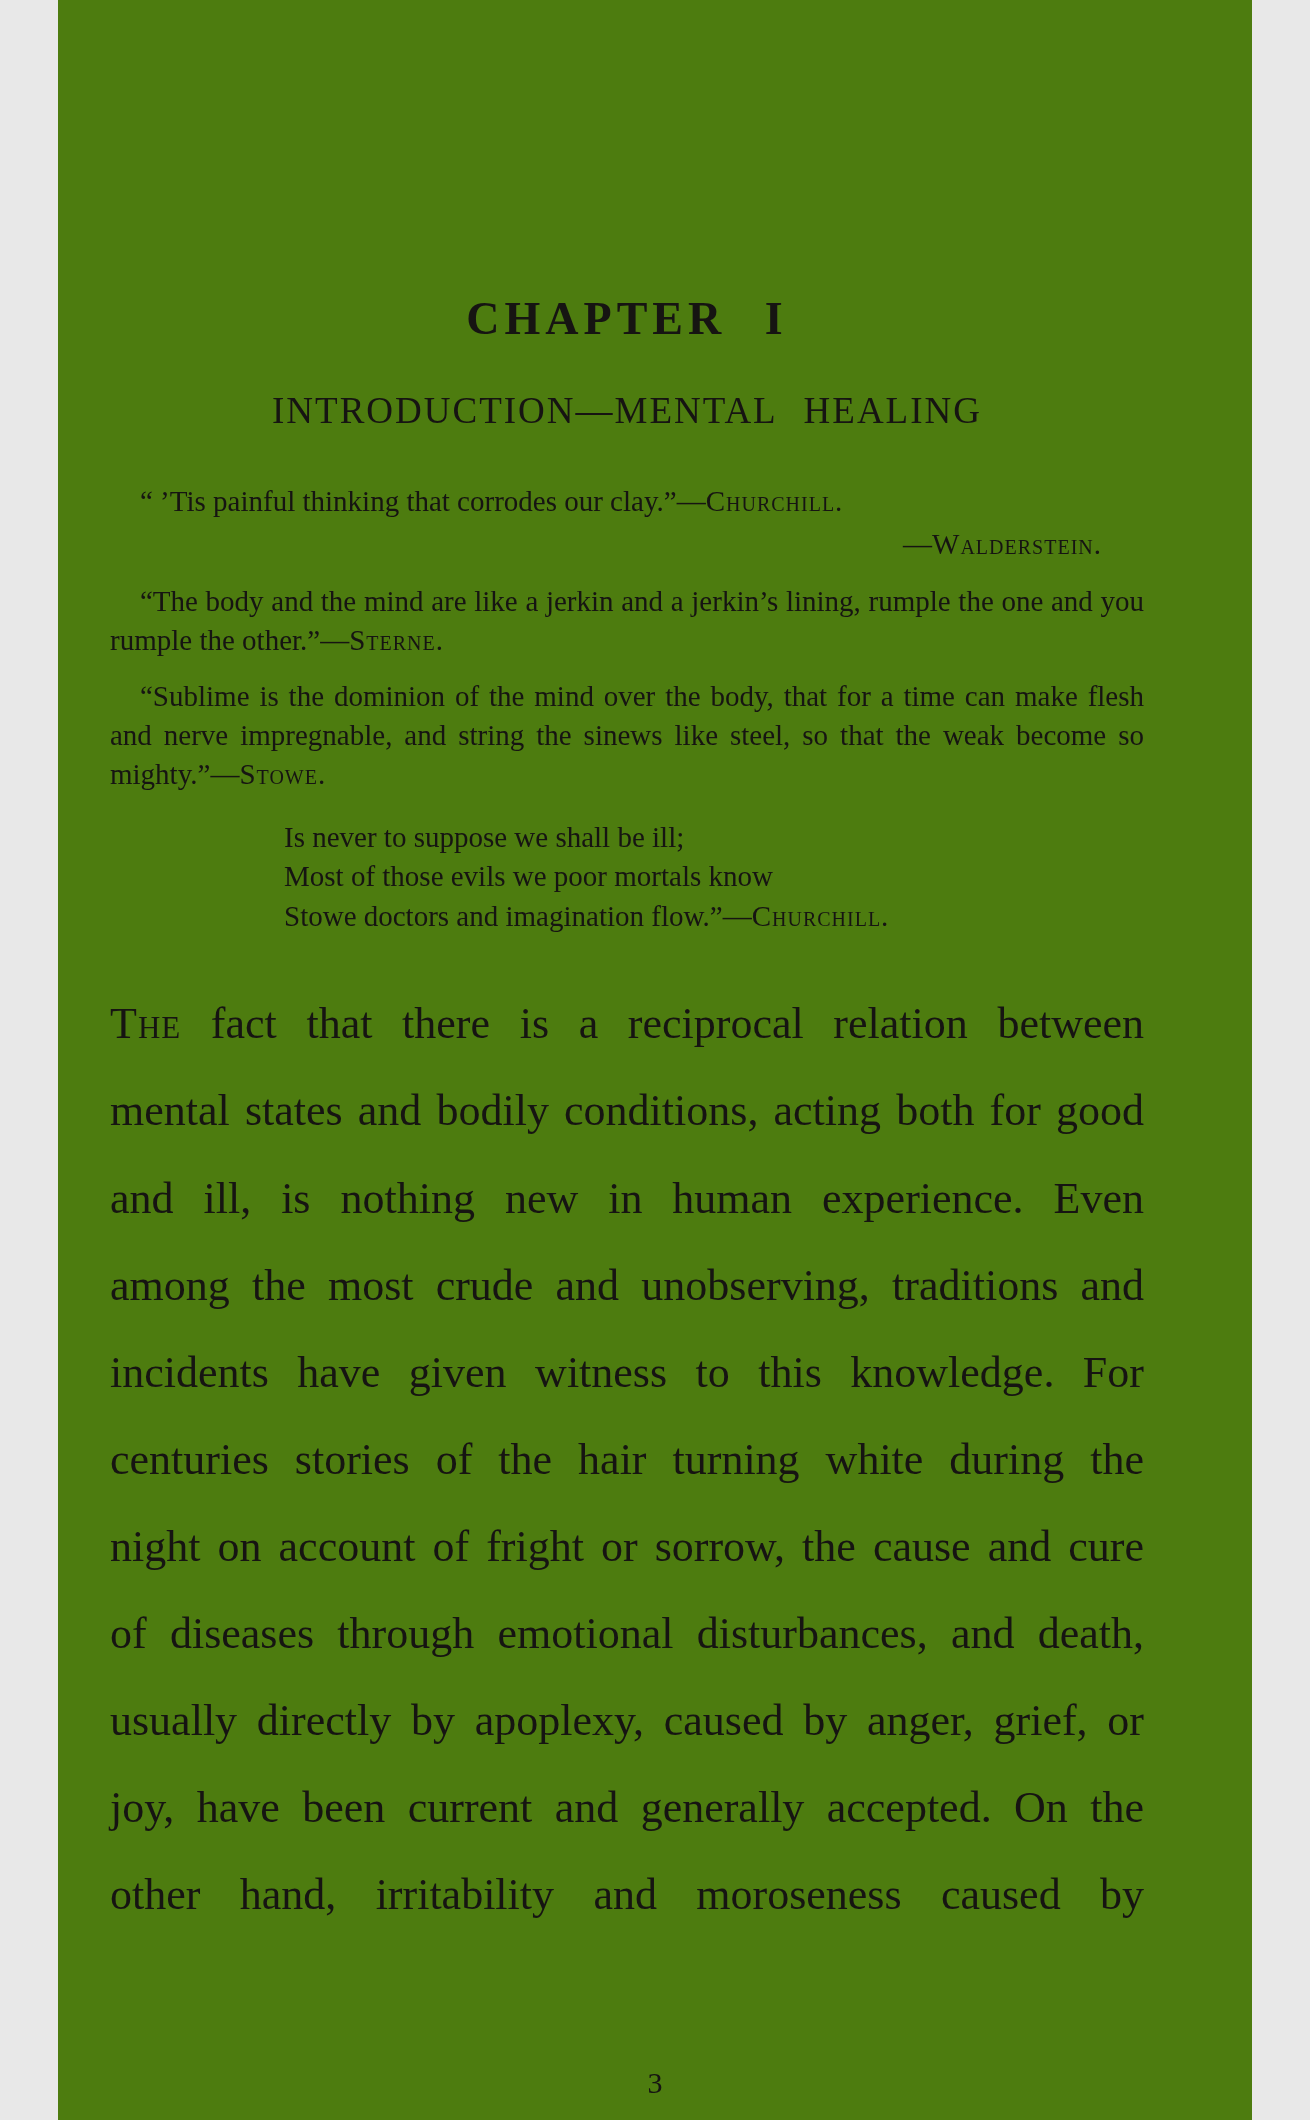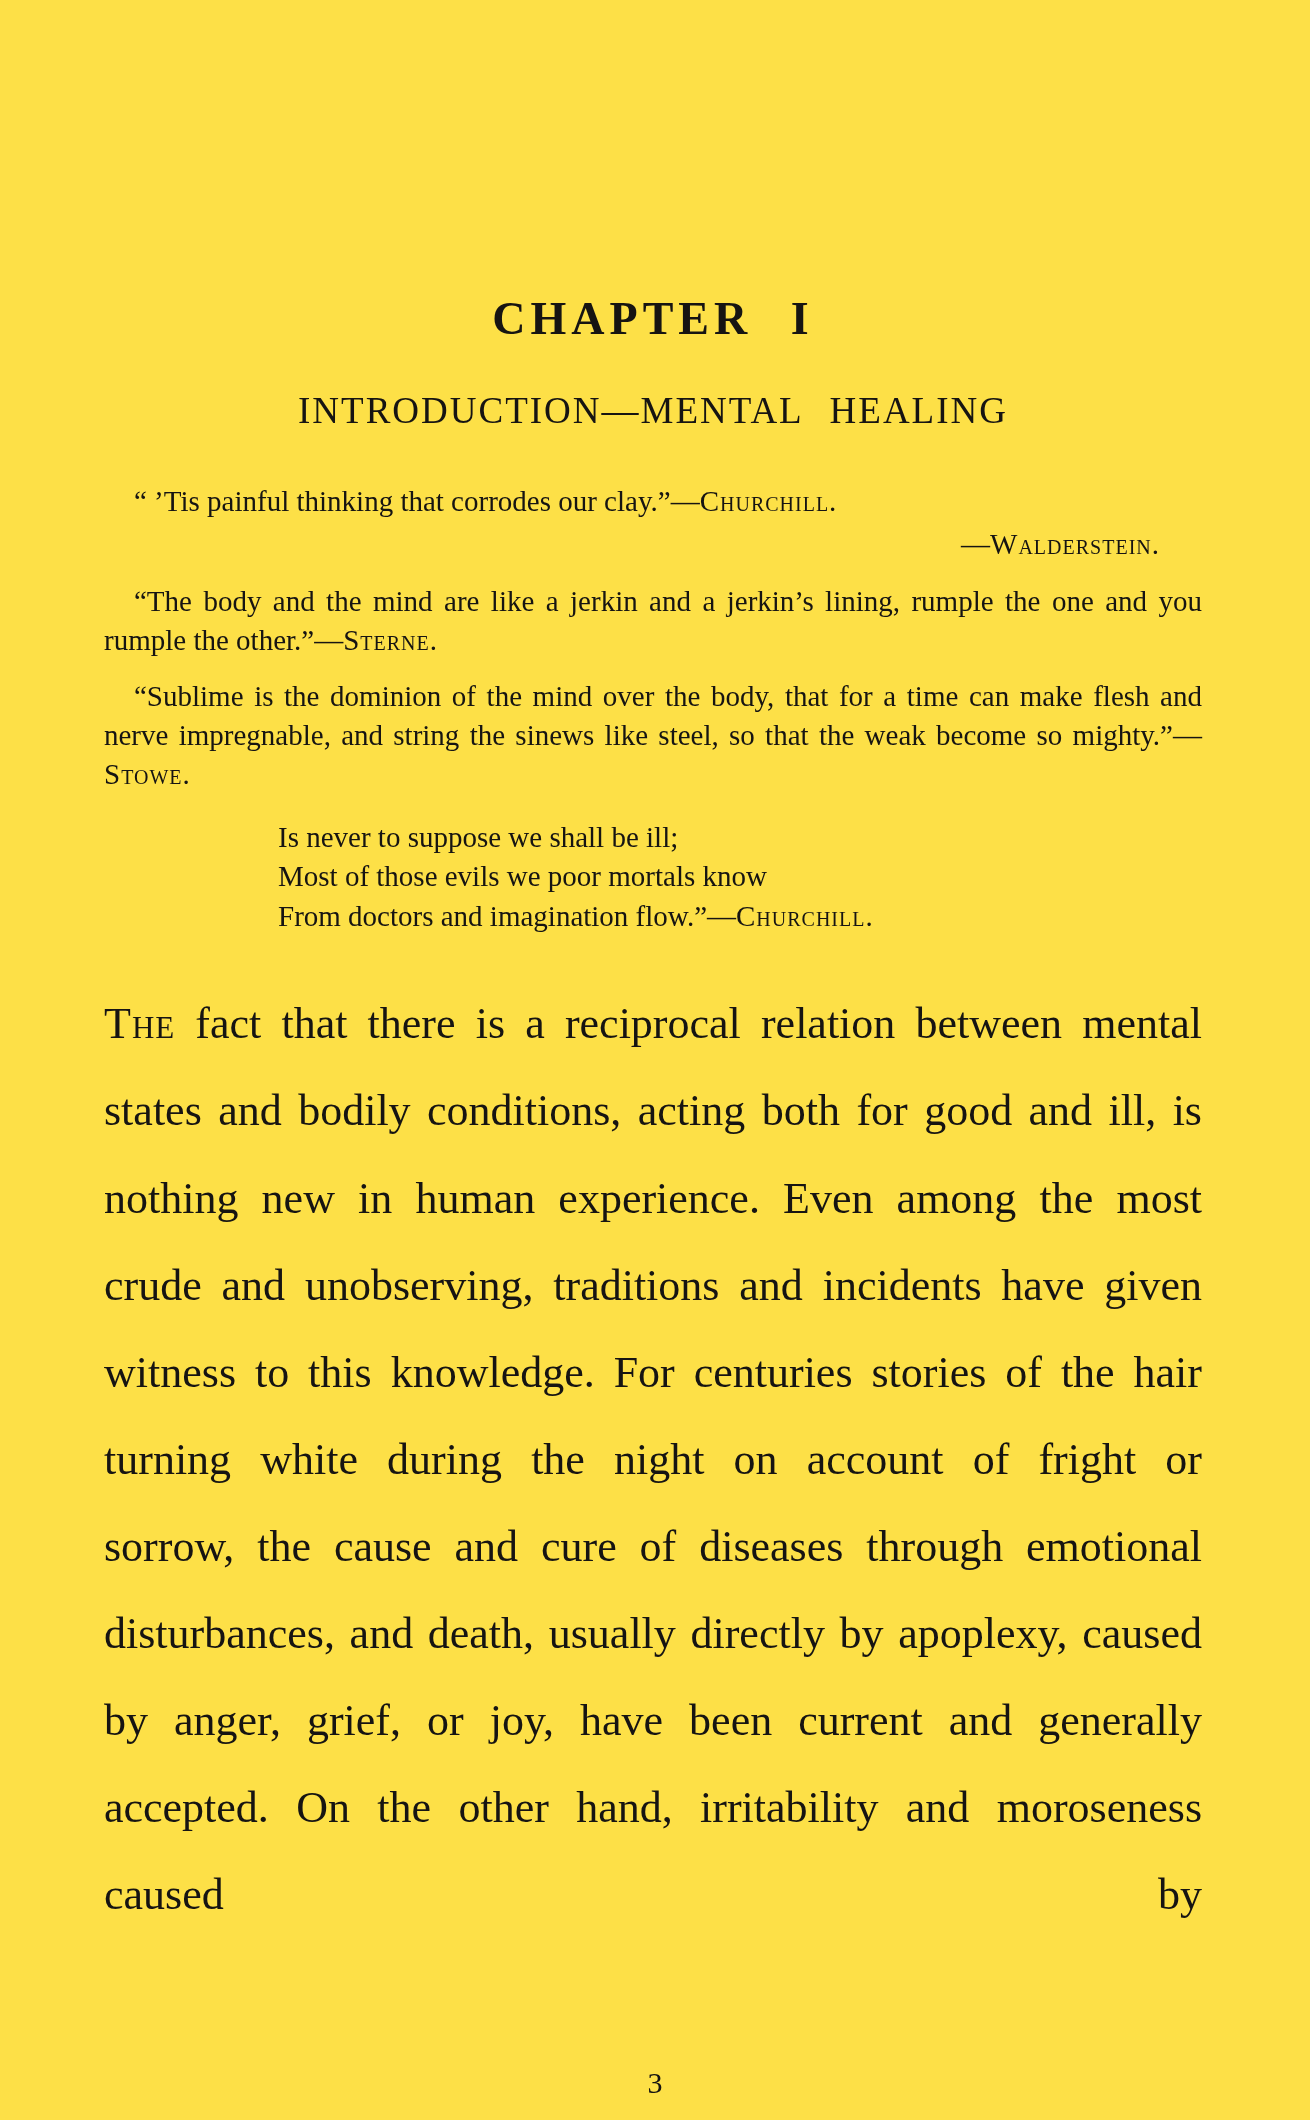--- a/index.html
+++ b/index.html
@@ -2,28 +2,28 @@
 <html><head>
 <meta charset="utf-8">
 <style>
   html, body {
     margin: 0;
     padding: 0;
     background: #e8e8e8;
   }
   .page {
     position: relative;
-    width: 1310px;
+    width: 1194px;
     height: 2120px;
     margin: 0 auto;
-    background: #fde047;
+    background: #4d7c0f;
     color: #161412;
     font-family: "Liberation Serif", "DejaVu Serif", serif;
     box-sizing: border-box;
-    padding: 292px 108px 0 104px;
+    padding: 292px 108px 0 52px;
     overflow: hidden;
   }
   .chapter-title {
     text-align: center;
     font-size: 46px;
     font-weight: bold;
     letter-spacing: 5px;
     word-spacing: 22px;
     margin: 0;
   }
@@ -96,21 +96,21 @@
     <p class="quote attribution-line"><span>—</span><span class="sc">Walderstein.</span></p>
 
     <p class="quote"><span>“The body and the mind are like a jerkin and a jerkin’s lining, rumple the one and you rumple the other.”—</span><span class="sc">Sterne.</span></p>
 
 
     <p class="quote"><span>“Sublime is the dominion of the mind over the body, that for a time can make flesh and nerve impregnable, and string the sinews like steel, so that the weak become so mighty.”—</span><span class="sc">Stowe.</span></p>
 
     <div class="verse">
       <div class="verse-line indent">Is never to suppose we shall be ill;</div>
       <div class="verse-line indent">Most of those evils we poor mortals know</div>
-      <div class="verse-line indent"><span>From doctors and imagination flow.”—</span><span class="sc">Churchill.</span></div>
+      <div class="verse-line indent"><span>Stowe doctors and imagination flow.”—</span><span class="sc">Churchill.</span></div>
     </div>
 
   </div>
 
   <p class="body-text"><span class="sc">The</span><span> fact that there is a reciprocal relation between mental states and bodily conditions, acting both for good and ill, is nothing new in human experience. Even among the most crude and unobserving, traditions and incidents have given witness to this knowledge. For centuries stories of the hair turning white during the night on account of fright or sorrow, the cause and cure of diseases through emotional disturbances, and death, usually directly by apoplexy, caused by anger, grief, or joy, have been current and generally accepted. On the other hand, irritability and moroseness caused by</span></p>
 
   <div class="page-number">3</div>
 
 </div>
 

